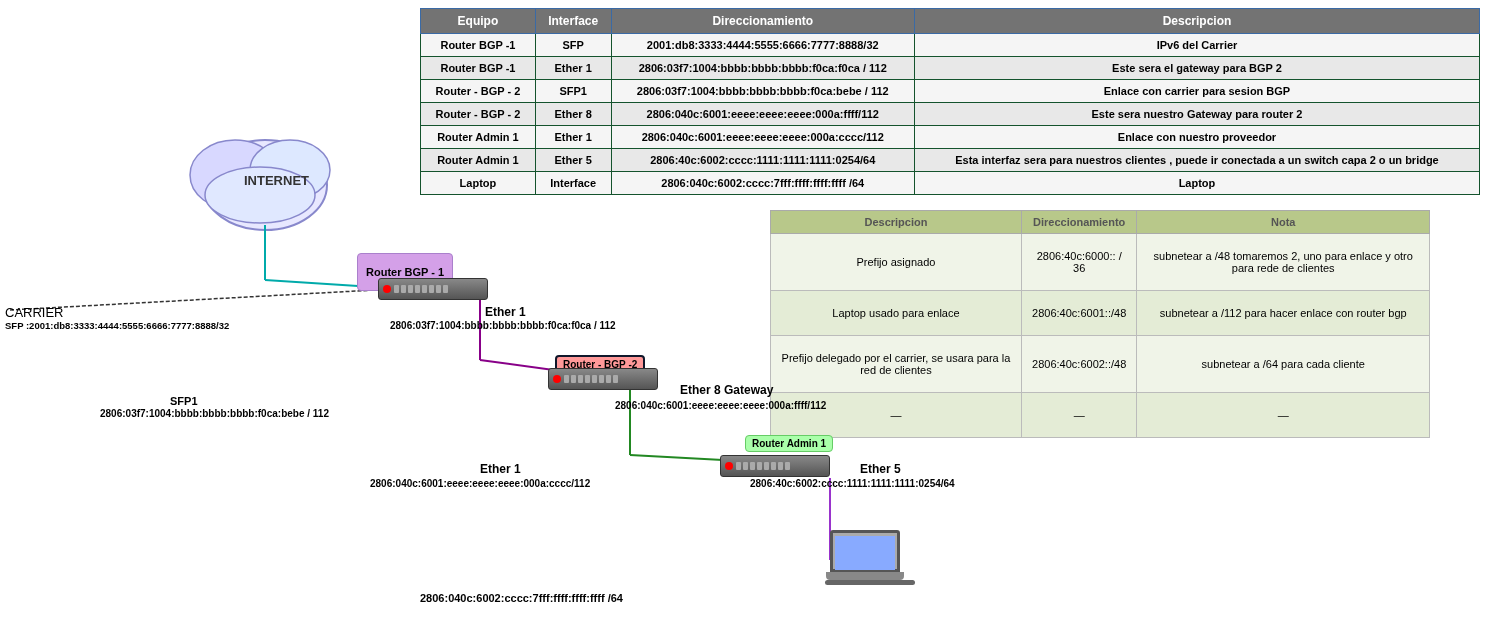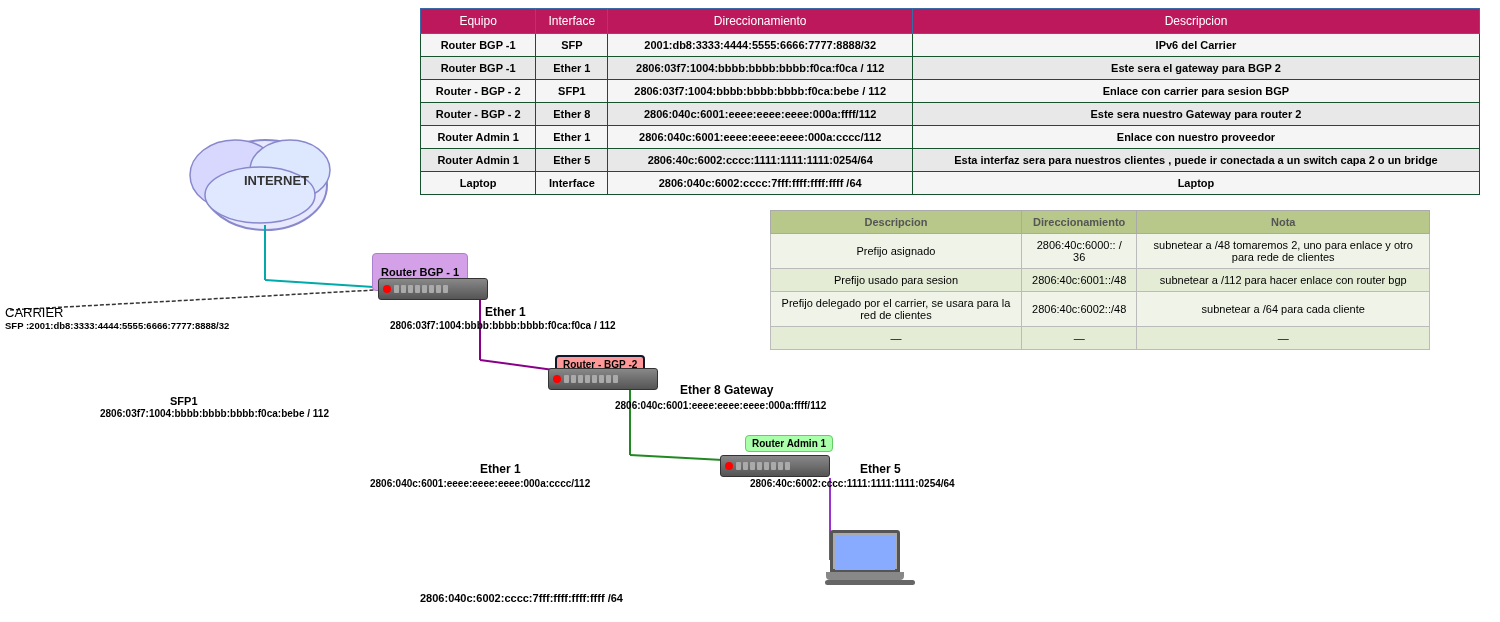--- a/index.html
+++ b/index.html
@@ -15,26 +15,26 @@
     
     .main-table {
       position: absolute;
       top: 8px;
       left: 420px;
       width: 1060px;
       border-collapse: collapse;
       font-size: 12px;
     }
     .main-table thead tr th {
-      background: #be185d;
+      background: #737373;
       color: #fff;
       padding: 5px 8px;
       border: 1px solid #3a6aa5;
       text-align: center;
-      font-weight: normal;
+      font-weight: bold;
     }
     .main-table tbody tr:nth-child(odd) td {
       background: #f5f5f5;
     }
     .main-table tbody tr:nth-child(even) td {
       background: #e8e8e8;
     }
     .main-table tbody td {
       padding: 5px 8px;
       border: 1px solid #14532d;
@@ -60,40 +60,40 @@
       text-align: center;
       font-weight: bold;
     }
     .lower-table tbody tr:nth-child(odd) td {
       background: #f0f4e8;
     }
     .lower-table tbody tr:nth-child(even) td {
       background: #e4ecd6;
     }
     .lower-table tbody td {
-      padding: 5px 8px;
+      padding: 16px 8px;
       border: 1px solid #bbb;
       text-align: center;
       font-size: 11px;
     }
     .internet-label {
       position: absolute;
       top: 163px;
       left: 220px;
       font-weight: bold;
       font-size: 13px;
       color: #000;
       text-align: center;
     }
 
     
     .router-bgp1-label {
       position: absolute;
       top: 253px;
-      left: 372px;
+      left: 357px;
       background: #d4a0e8;
       border: 1px solid #aa80cc;
       border-radius: 4px;
       padding: 12px 8px;
       font-size: 11px;
       font-weight: bold;
       text-align: center;
     }
 
     
@@ -278,21 +278,21 @@
       <th>Nota</th>
     </tr>
   </thead>
   <tbody id="lower-tbody">
   <tr>
         <td>Prefijo asignado</td>
         <td>2806:40c:6000:: / 36</td>
         <td>subnetear a /48  tomaremos 2, uno para enlace y otro para rede de clientes</td>
       </tr>
       <tr>
-        <td>Prefijo usado para sesion</td>
+        <td>Laptop usado para enlace</td>
         <td>2806:40c:6001::/48</td>
         <td>subnetear a /112 para hacer enlace con router bgp</td>
       </tr>
       <tr>
         <td>Prefijo delegado por el carrier, se usara para la red de clientes</td>
         <td>2806:40c:6002::/48</td>
         <td>subnetear a /64 para cada cliente</td>
       </tr>
       <tr>
         <td>—</td>

